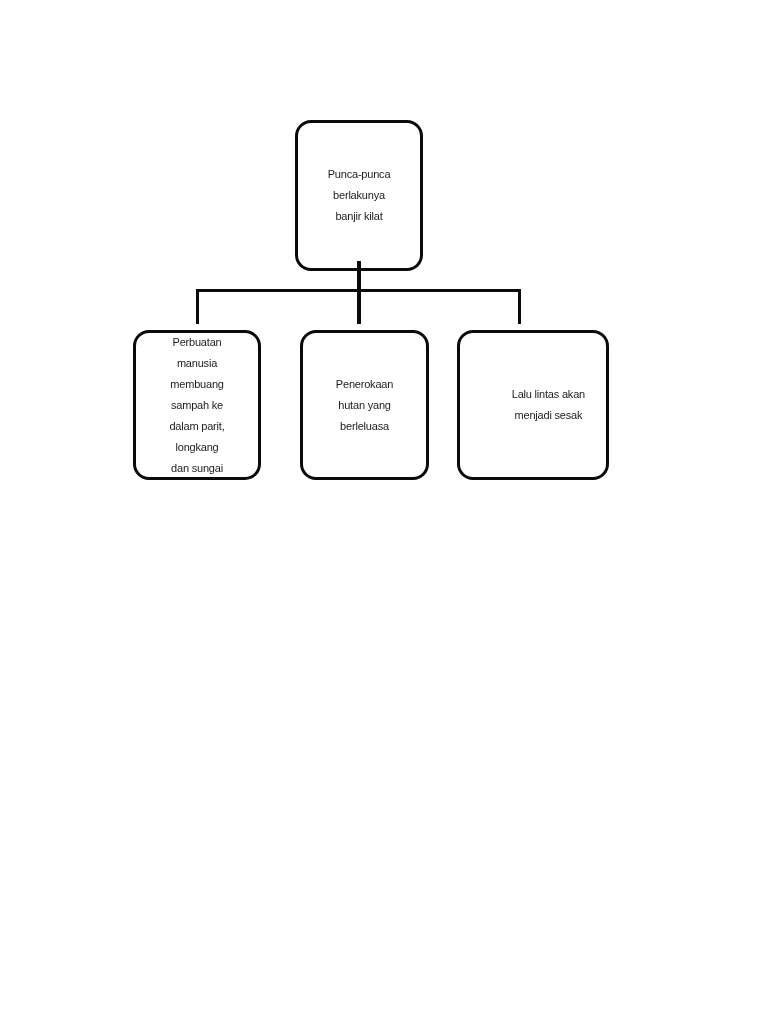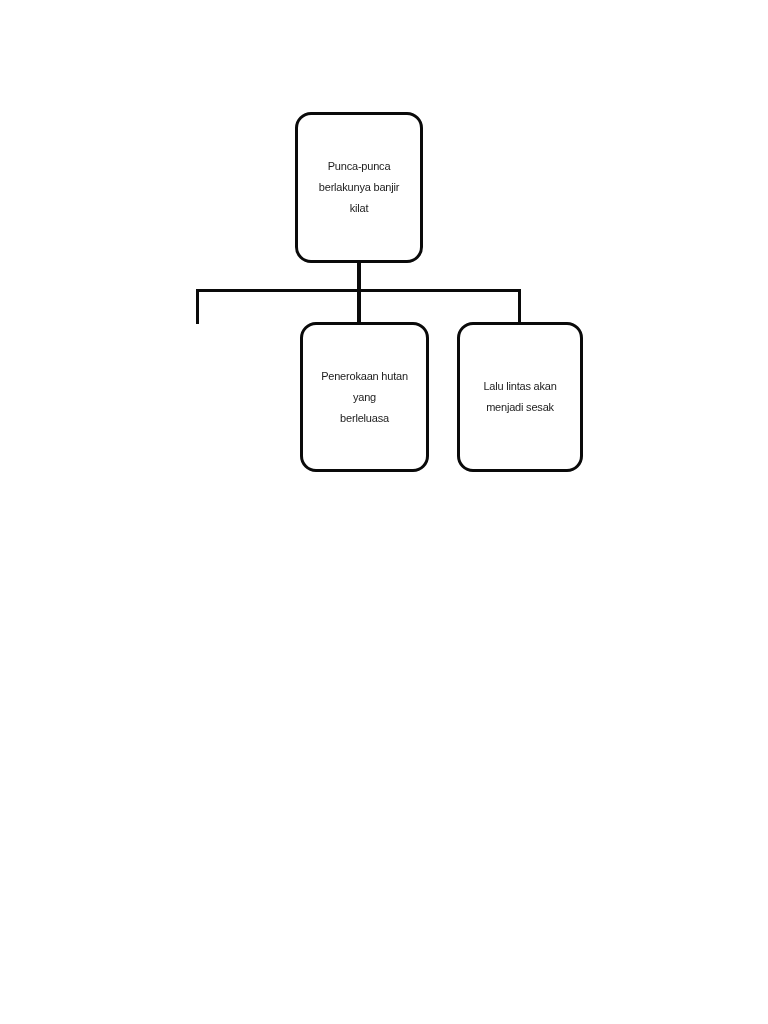--- a/index.html
+++ b/index.html
@@ -23,35 +23,36 @@
     font-family: "Liberation Sans", sans-serif;
   }
   .node {
     position: absolute;
     box-sizing: border-box;
     border: 3px solid var(--border-color);
     border-radius: 16px;
     background: var(--box-bg);
     display: flex;
     align-items: center;
-    justify-content: center;
+    justify-content: flex-end;
     text-align: center;
-    padding: 4px 13px;
+    padding: 4px 21px;
+    margin-top: 8px;
   }
   .node-label {
     white-space: pre-line;
     font-size: 11px;
     line-height: 21px;
     letter-spacing: -0.2px;
     color: var(--text-color);
   }
   .node-root  { left: 295px; top: 112px; width: 128px; height: 151px; }
   .node-c1    { left: 133px; top: 322px; width: 128px; height: 150px; }
   .node-c2    { left: 300px; top: 322px; width: 129px; height: 150px; }
-  .node-c3    { left: 457px; top: 322px; width: 126px; height: 150px; }
+  .node-c3    { left: 457px; top: 322px; width: 152px; height: 150px; }
   .line {
     position: absolute;
     background: var(--connector-color);
   }
   .stem  { left: 357px; top: 261px; width: 4px;   height: 31px; }
   .hbar  { left: 196px; top: 289px; width: 325px; height: 3px;  }
   .drop1 { left: 196px; top: 289px; width: 3px;   height: 35px; }
   .drop2 { left: 357px; top: 289px; width: 4px;   height: 35px; }
   .drop3 { left: 518px; top: 289px; width: 3px;   height: 35px; }
 </style>
@@ -64,20 +65,26 @@
     <span class="node-label">Punca-punca
 berlakunya banjir kilat</span>
   </div>
 
   <div class="line stem"></div>
   <div class="line hbar"></div>
   <div class="line drop1"></div>
   <div class="line drop2"></div>
   <div class="line drop3"></div>
 
+  <div class="node node-c1">
+    <span class="node-label">Perbuatan manusia
+membuang sampah ke
+dalam parit, longkang
+dan sungai</span>
+  </div>
 
   <div class="node node-c2">
     <span class="node-label">Penerokaan hutan yang
 berleluasa</span>
   </div>
 
   <div class="node node-c3">
     <span class="node-label">Lalu lintas akan
 menjadi sesak</span>
   </div>

